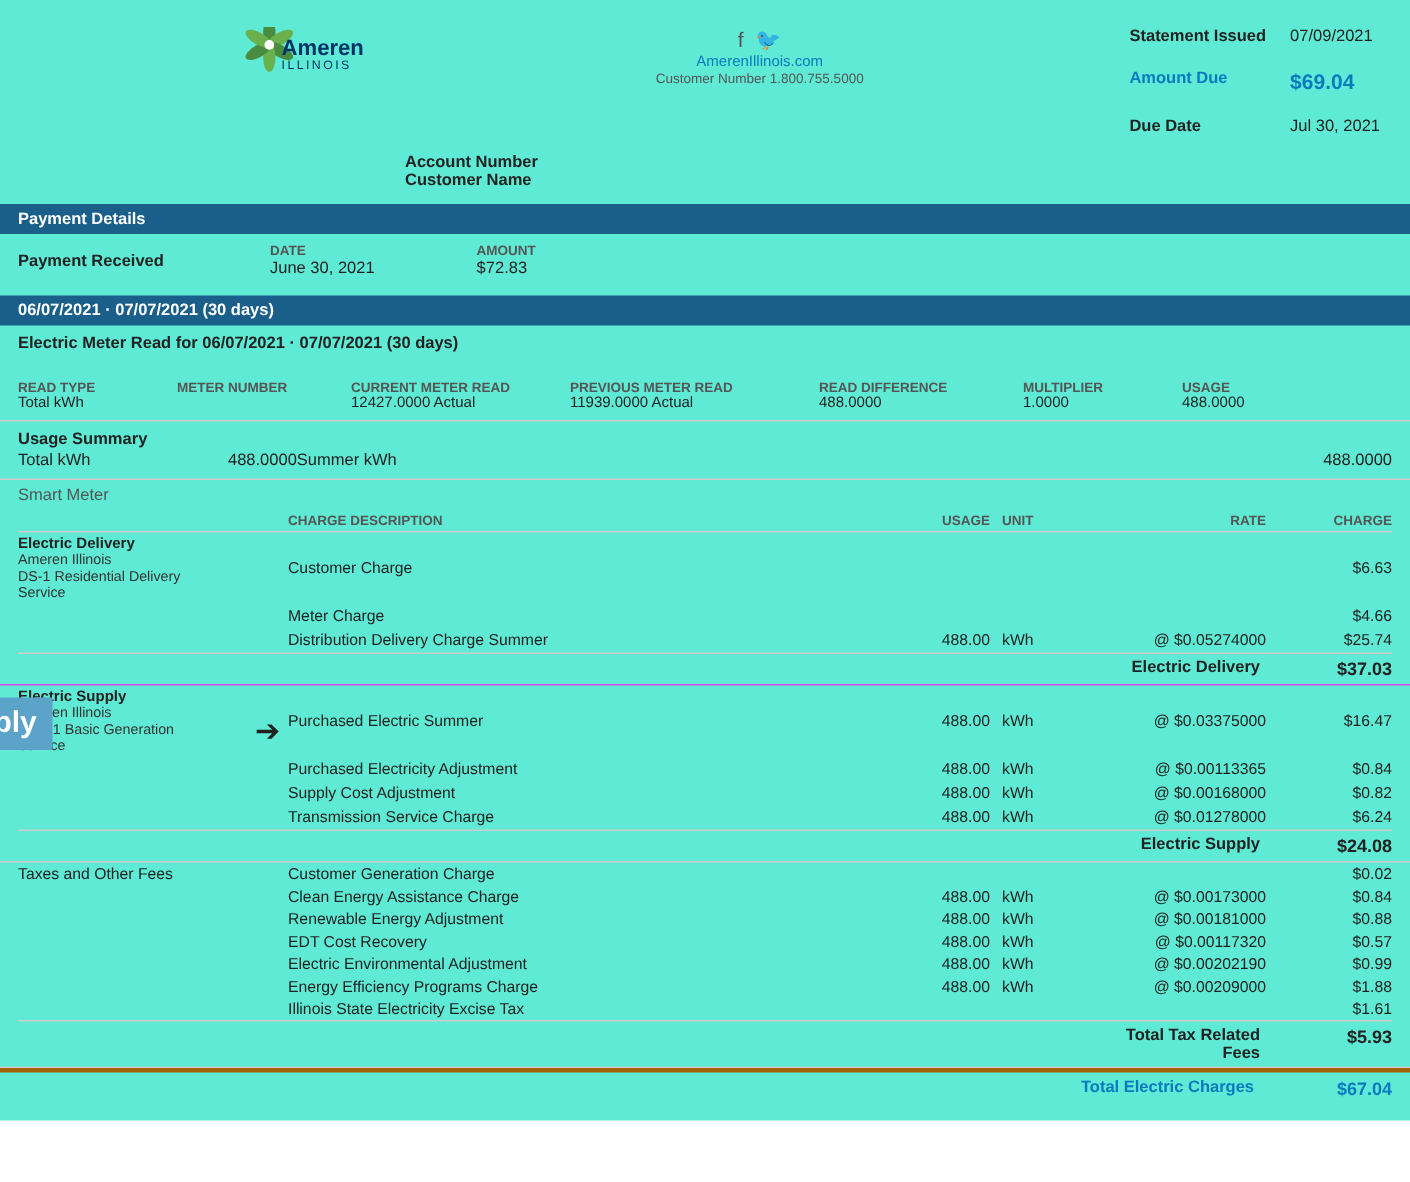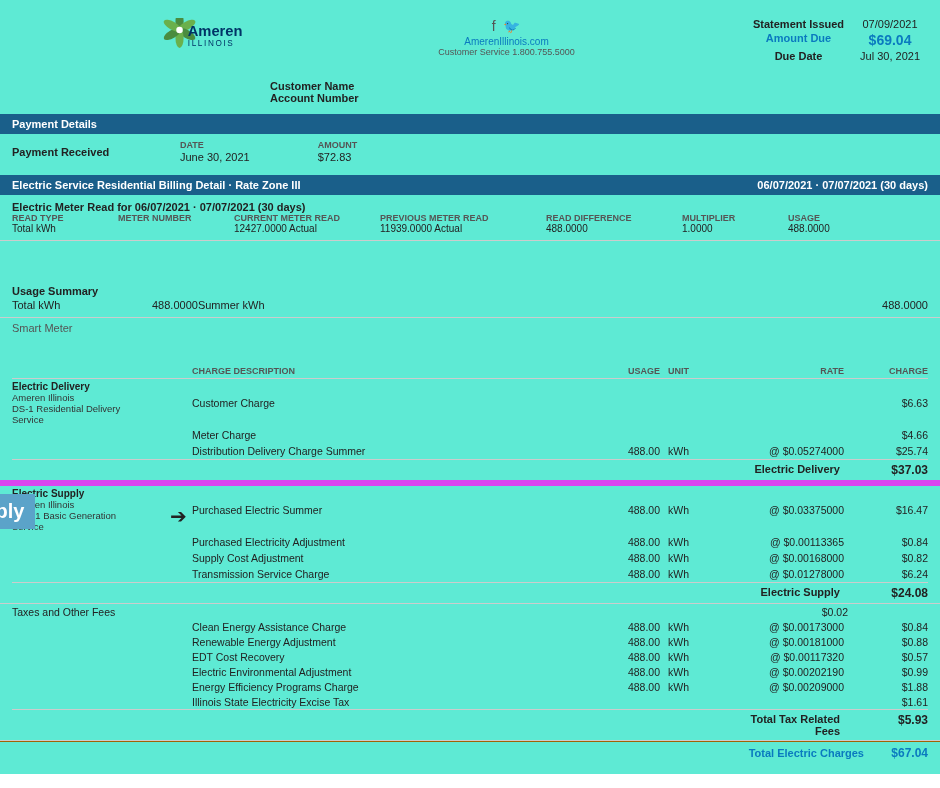--- a/index.html
+++ b/index.html
@@ -61,24 +61,23 @@
     }
 
     .customer-service {
       font-size: 9px;
       color: #555;
     }
 
     .statement-info {
       display: grid;
       grid-template-columns: auto auto;
-      gap: 2px 16px;
+      gap: 16px 16px;
       font-size: 11px;
       margin-left: auto;
-      text-align: center;
     }
 
     .statement-info .label {
       font-weight: bold;
       color: #222;
     }
 
     .statement-info .value {
       color: #222;
     }
@@ -158,21 +157,21 @@
 
     
     .meter-read-section {
       padding: 6px 12px;
       border-bottom: 1px solid #ccc;
     }
 
     .meter-read-title {
       font-weight: bold;
       font-size: 11px;
-      margin-bottom: 0;
+      margin-bottom: 18px;
     }
 
     .meter-read-cols {
       display: grid;
       grid-template-columns: 90px 100px 130px 150px 120px 90px 80px;
       gap: 16px;
       font-size: 9px;
     }
 
     .meter-read-cols .col-head {
@@ -182,21 +181,20 @@
     }
 
     .meter-read-cols .col-val {
       font-size: 10px;
     }
 
     
     .usage-summary {
       padding: 6px 12px;
       border-bottom: 1px solid #ccc;
-      margin-top: 38px;
     }
 
     .usage-summary-title {
       font-weight: bold;
       margin-bottom: 2px;
     }
 
     .usage-row {
       display: flex;
       align-items: center;
@@ -224,23 +222,22 @@
     
     .smart-meter {
       padding: 4px 12px 2px;
       font-size: 11px;
       color: #555;
     }
 
     
     .charges-section {
       padding: 0 12px;
-      border-bottom: 6px solid #d946ef;
+      border-bottom: 1px solid #d946ef;
       margin-bottom: 0;
-      margin-top: 26px;
     }
 
     .charges-header-row {
       display: grid;
       grid-template-columns: 180px 1fr 70px 60px 120px 80px;
       padding: 4px 0 2px 0;
       font-size: 9px;
       font-weight: bold;
       color: #555;
       border-bottom: 1px solid #ccc;
@@ -301,24 +298,23 @@
       grid-template-columns: 180px 1fr 70px 60px 120px 80px;
       padding: 1.5px 0;
       font-size: 10.5px;
       align-items: center;
     }
 
     
     .total-electric-row {
       display: flex;
       justify-content: flex-end;
-      align-items: center;
       padding: 4px 12px;
-      border-top: 1px solid #a16207;
-      gap: 4px;
+      border-top: 3px solid #a16207;
+      gap: 32px;
     }
 
     .total-electric-label {
       color: #0a7abf;
       font-weight: bold;
       font-size: 11px;
     }
 
     .total-electric-value {
       color: #0a7abf;
@@ -355,56 +351,55 @@
         <text x="40" y="34" font-family="Arial" font-size="10" fill="#003366" letter-spacing="2">ILLINOIS</text>
       </svg>
     </div>
 
     <div class="social-contact">
       <div class="social-icons">
         <span>f</span>
         <span>🐦</span>
       </div>
       <div class="website-link">AmerenIllinois.com</div>
-      <div class="customer-service">Customer Service 1.800.755.5000</div>
+      <div class="customer-service">Customer Number 1.800.755.5000</div>
     </div>
 
     <div class="statement-info">
       <span class="label">Statement Issued</span>
       <span class="value">07/09/2021</span>
       <span class="amount-due-label">Amount Due</span>
       <span class="amount-due-value">$69.04</span>
       <span class="label">Due Date</span>
       <span class="value">Jul 30, 2021</span>
     </div>
   </div>
 
   <div class="account-info">
+    <div class="acct-label">Account Number</div>
     <div class="acct-label">Customer Name</div>
-    <div class="acct-label">Account Number</div>
   </div>
 
   <div class="section-header">
     <span>Payment Details</span>
   </div>
 
   <div class="payment-details-body">
     <span class="pd-label">Payment Received</span>
     <div class="payment-col">
       <span class="col-header">DATE</span>
       <span class="col-value">June 30, 2021</span>
     </div>
     <div class="payment-col">
       <span class="col-header">AMOUNT</span>
       <span class="col-value">$72.83</span>
     </div>
   </div>
 
   <div class="billing-detail-header">
-    <span>Electric Service Residential Billing Detail · Rate Zone III</span>
     <span>06/07/2021 · 07/07/2021 (30 days)</span>
   </div>
 
   <div class="meter-read-section">
     <div class="meter-read-title">Electric Meter Read for 06/07/2021 · 07/07/2021 (30 days)</div>
     <div class="meter-read-cols">
       <span class="col-head">READ TYPE</span>
       <span class="col-head">METER NUMBER</span>
       <span class="col-head">CURRENT METER READ</span>
       <span class="col-head">PREVIOUS METER READ</span>
@@ -547,20 +542,21 @@
       <span class="sub-val col-charge">$24.08</span>
     </div>
   </div>
 
   <div class="taxes-section">
 
     <div class="taxes-charge-row">
       <div>
         <div class="cat-label">Taxes and Other Fees</div>
       </div>
+      <span>Customer Generation Charge</span>
       <span class="col-usage"></span>
       <span></span>
       <span class="col-rate"></span>
       <span class="col-charge">$0.02</span>
     </div>
 
     <div class="taxes-charge-row">
       <span></span>
       <span>Clean Energy Assistance Charge</span>
       <span class="col-usage">488.00</span>

